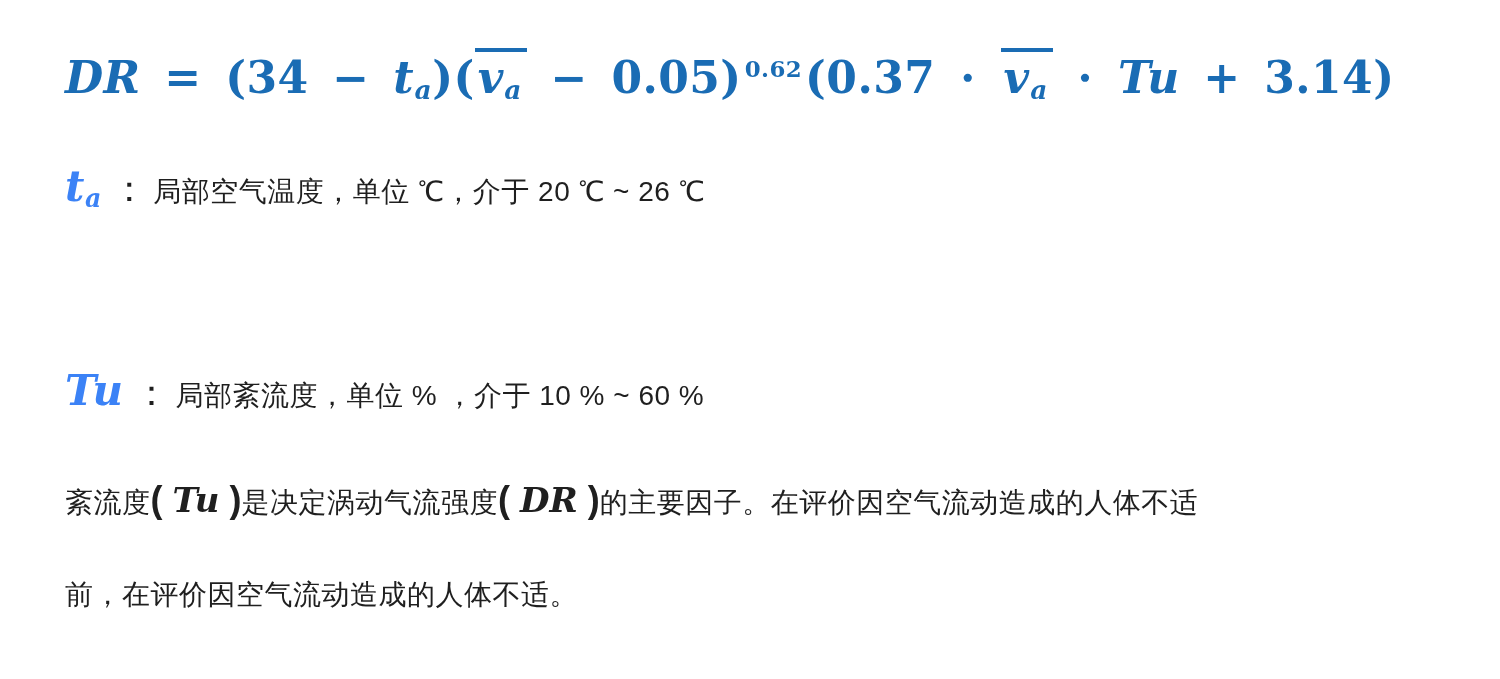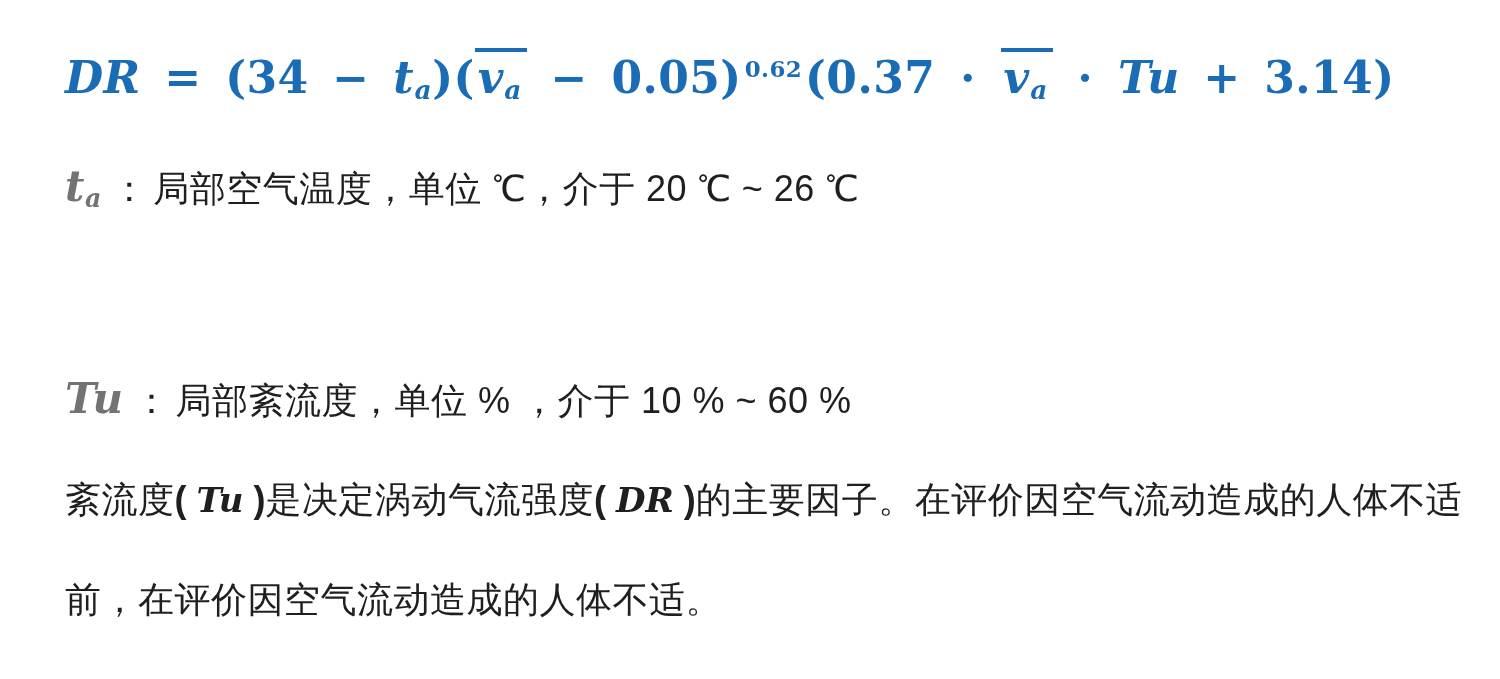--- a/index.html
+++ b/index.html
@@ -54,37 +54,37 @@
     padding: 4px 5px 0 3px;
     line-height: 1;
   }
 
   
   .def .term {
     font-family: "DejaVu Serif", "Liberation Serif", serif;
     font-style: italic;
     font-weight: bold;
     font-size: 42px;
-    color: #737373;
+    color: #3b82f6;
   }
   .def .colon {
     font-size: 36px;
     color: #1F1F1F;
     margin: 0 6px 0 10px;
     font-weight: 400;
   }
   .def .dtext, .ptext, .pline {
-    font-size: 36px;
+    font-size: 28px;
     color: #1F1F1F;
     font-weight: 400;
     letter-spacing: 0.5px;
   }
   .def-ta { top: 162px; }
   .def-va { top: 252px; }
-  .def-tu { top: 374px; }
+  .def-tu { top: 366px; }
 
   
   .para1 { top: 478px; text-align: right; }
   .para2 { top: 578px; }
   .pmath {
     font-family: "DejaVu Serif", "Liberation Serif", serif;
     font-style: italic;
     font-weight: bold;
     font-size: 34px;
     color: #1F1F1F;

